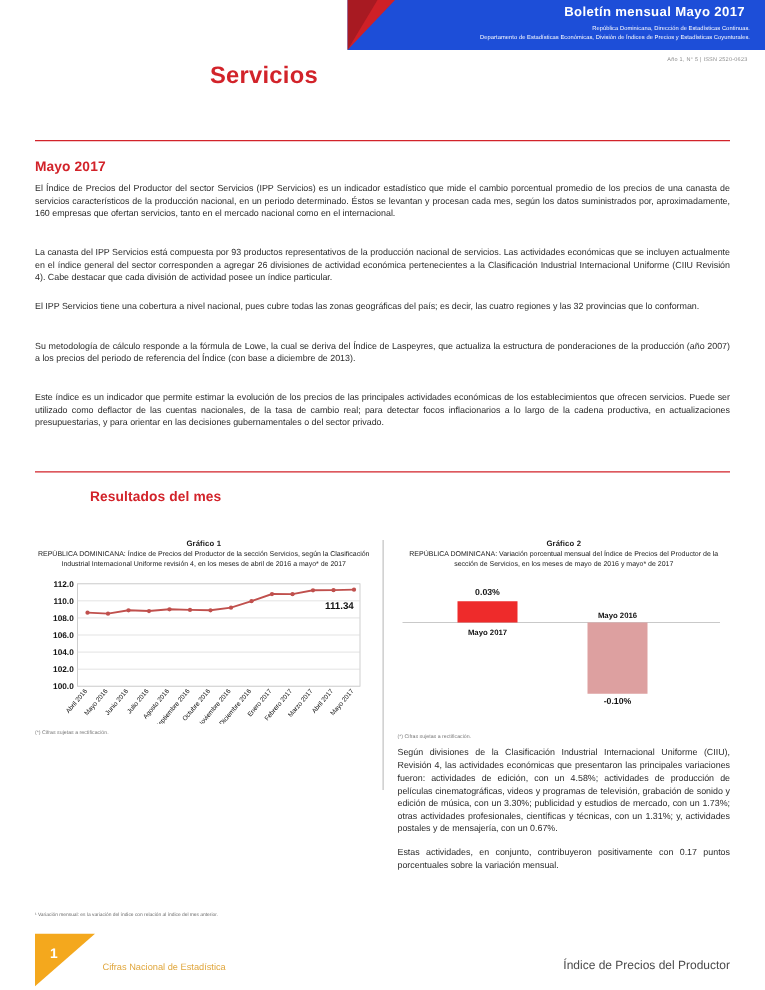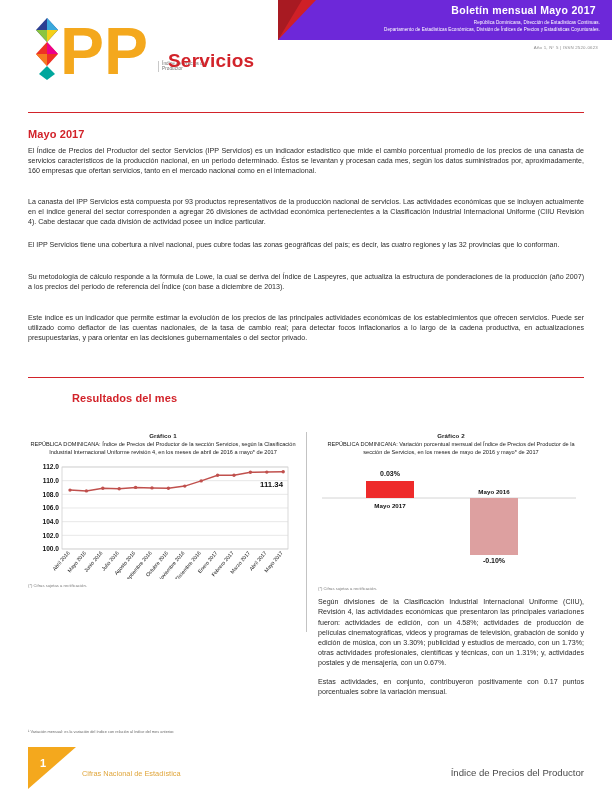--- a/index.html
+++ b/index.html
@@ -23,21 +23,21 @@
     font-size:4.6px;line-height:5.4px;color:#6f6f6f;
     letter-spacing:.1px;border-left:1px solid #c9c9c9;padding-left:3px;
     width:60px;
   }
   .servicios{
     position:absolute;left:168px;top:50px;
     font-size:19px;font-weight:bold;color:#d2232a;letter-spacing:.2px;
   }
   .banner{
     position:absolute;left:278px;top:0px;width:334px;height:40px;
-    background:#6d28d9;overflow:hidden;
+    background:#1d4ed8;overflow:hidden;
   }
   .banner .corner{
     position:absolute;left:0;top:0;width:0;height:0;
     border-left:38px solid #cf2027;border-bottom:40px solid transparent;
   }
   .banner .corner2{
     position:absolute;left:0;top:0;width:0;height:0;
     border-left:24px solid #a81a22;border-bottom:40px solid transparent;
   }
   .banner-title{
@@ -112,39 +112,20 @@
   .fone{position:absolute;left:82px;top:24px;font-size:7.4px;color:#e0a63c;}
   .ftwo{position:absolute;right:28px;top:22px;font-size:9.6px;color:#4a4a4a;}
 </style>
 </head>
 <body>
 
 <div class="page">
 
   <div class="header">
 
-    <div class="logo-block">
-      <svg class="logo-svg" width="250" height="80" viewBox="0 0 250 80">
-
-        <g>
-          <rect x="8" y="12" width="22" height="58" rx="11" fill="#ffffff"></rect>
-          <path d="M19 10 L30 22 L19 34 L8 22 Z" fill="#2b3f91"></path>
-          <path d="M19 10 L30 22 L19 22 Z" fill="#3aa9dc"></path>
-          <path d="M8 22 L19 22 L19 34 Z" fill="#8cc540"></path>
-          <path d="M19 22 L30 22 L19 34 Z" fill="#f5d019"></path>
-          <path d="M19 34 L30 46 L19 58 L8 46 Z" fill="#ee3124"></path>
-          <path d="M8 46 L19 46 L19 58 Z" fill="#f47b20"></path>
-          <path d="M19 34 L30 46 L19 46 Z" fill="#ec008c"></path>
-          <path d="M19 58 L27 66 L19 72 L11 66 Z" fill="#00a79d"></path>
-        </g>
-
-        <text x="32" y="66" font-family="Liberation Sans, sans-serif" font-size="66" font-weight="bold" fill="#f4a81d">PP</text>
-      </svg>
-      <div class="logo-sub">Índice de Precios del Productor</div>
-    </div>
 
     <div class="servicios">Servicios</div>
 
     <div class="banner">
       <span class="corner"></span>
       <span class="corner2"></span>
       <div class="banner-title">Boletín mensual Mayo 2017</div>
       <div class="banner-line banner-l1">República Dominicana, Dirección de Estadísticas Continuas.</div>
       <div class="banner-line banner-l2">Departamento de Estadísticas Económicas, División de Índices de Precios y Estadísticas Coyunturales.</div>
     </div>

